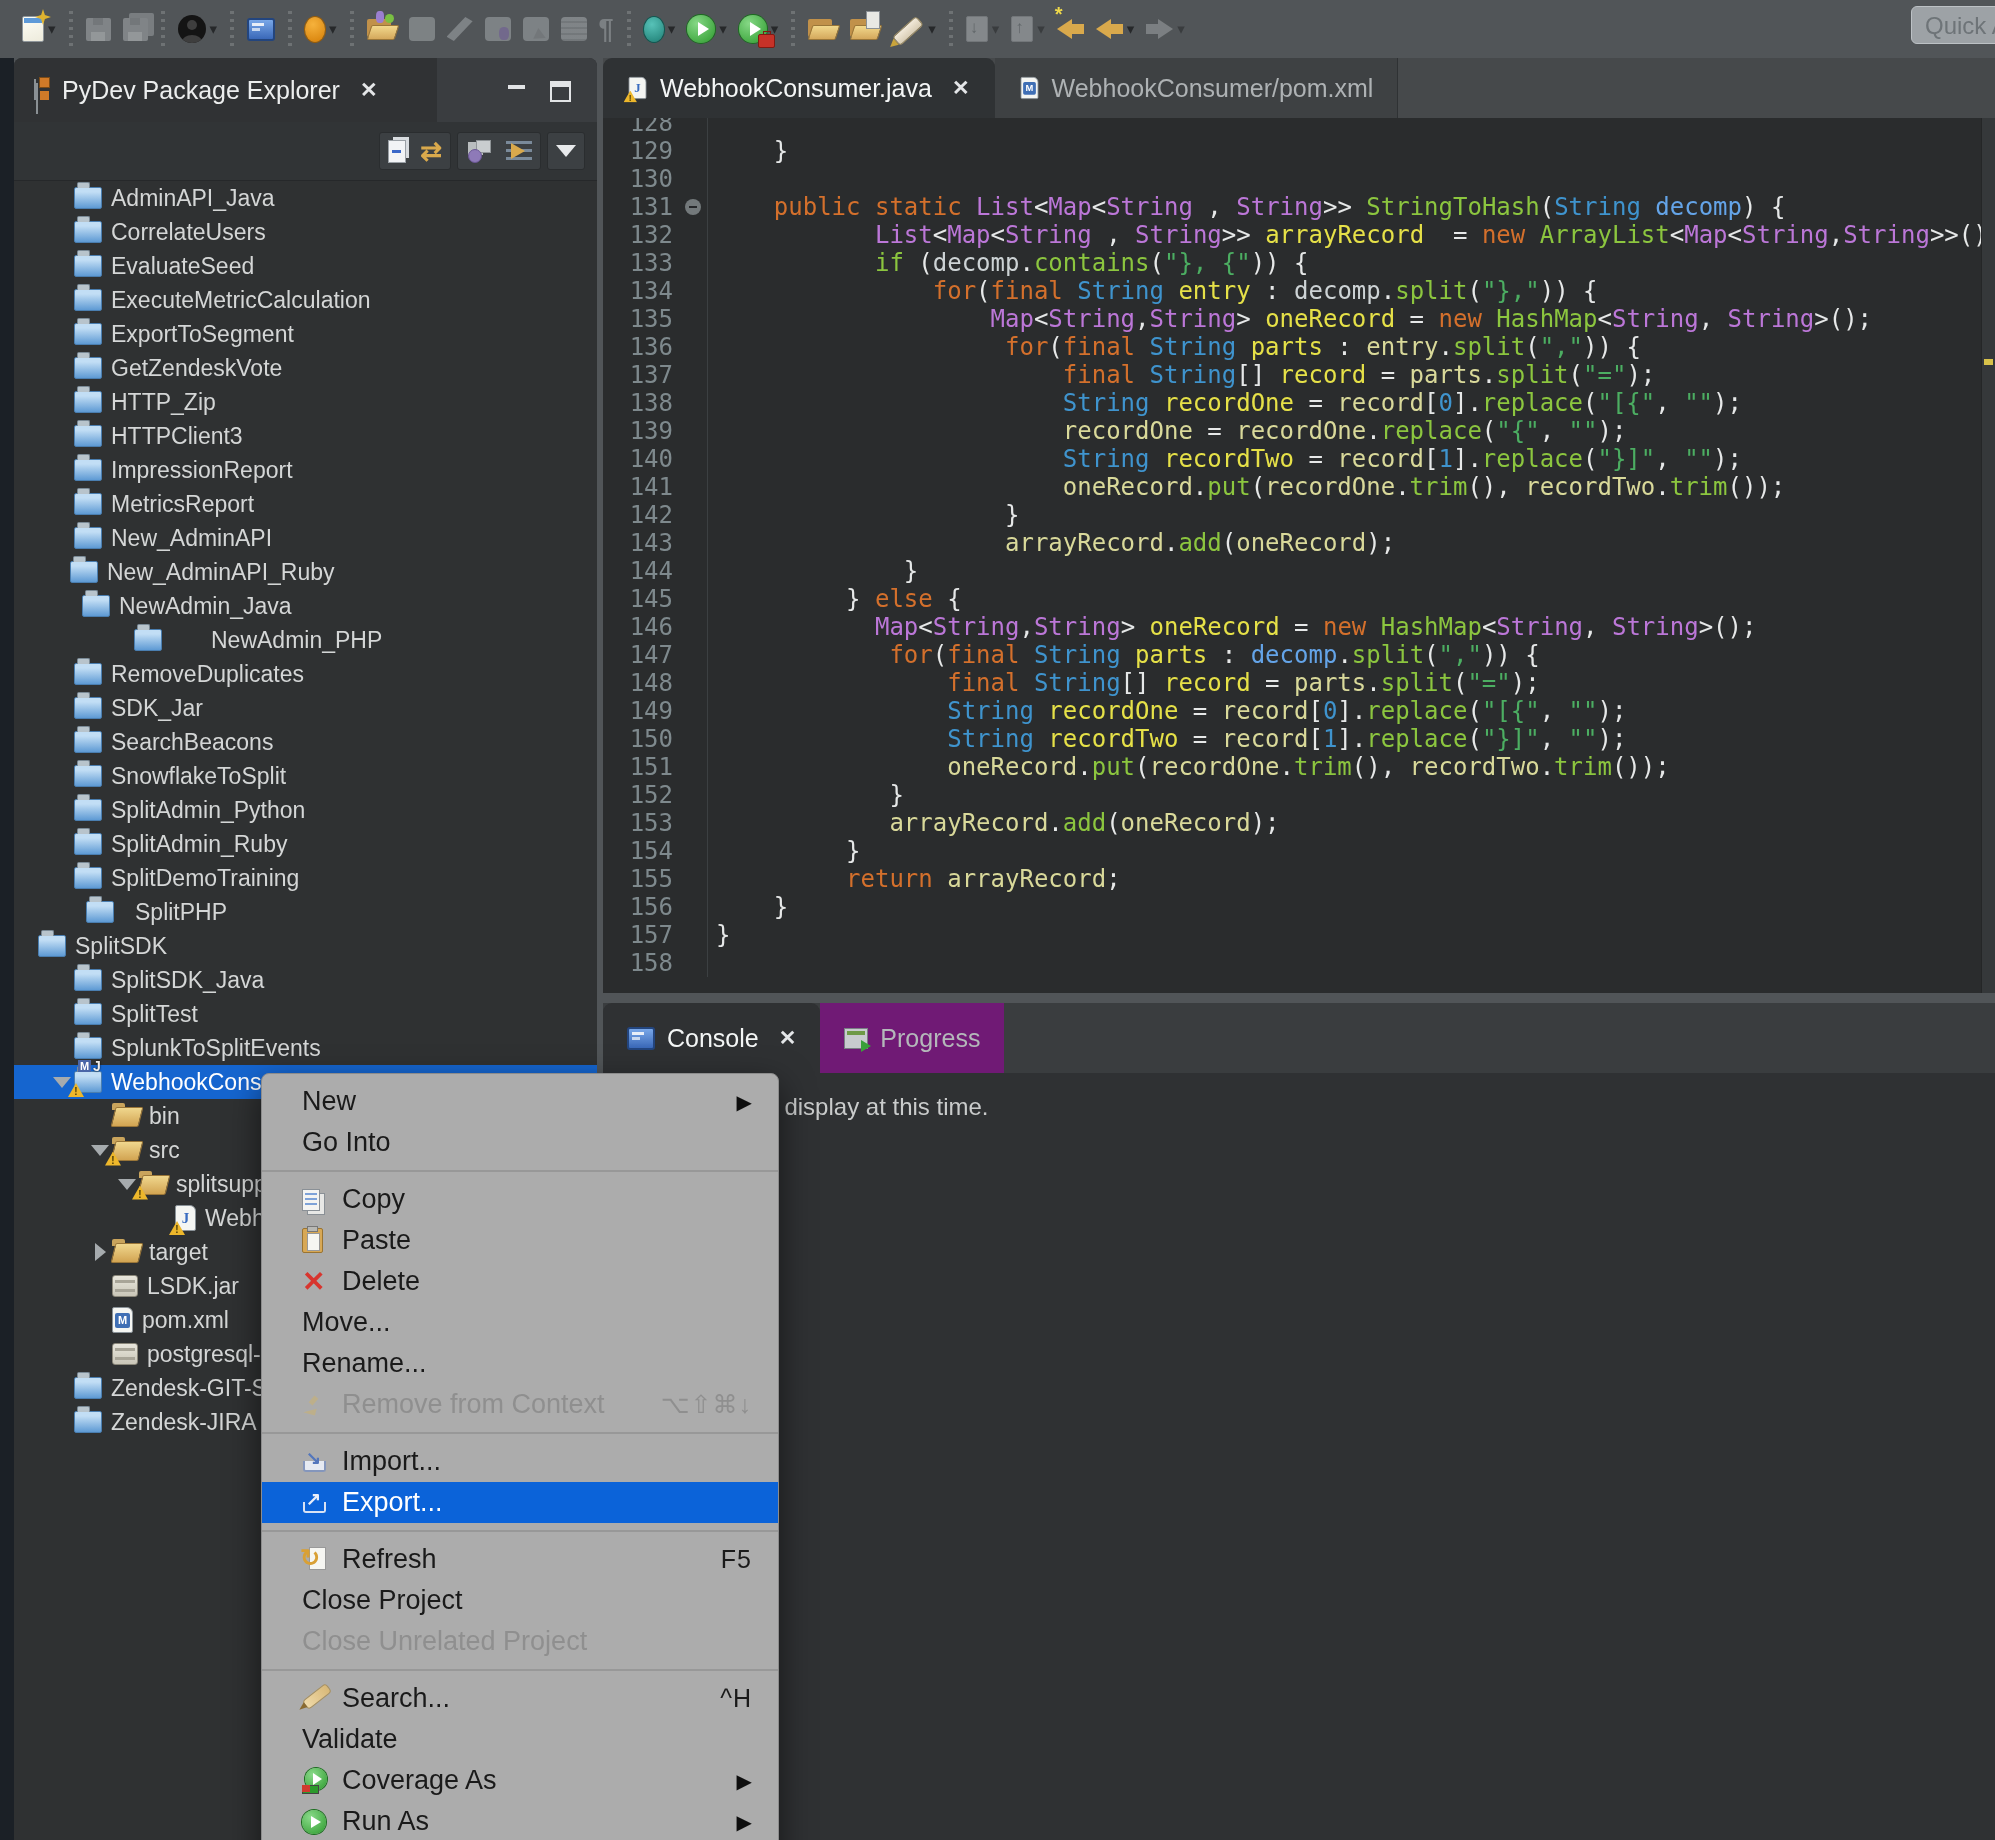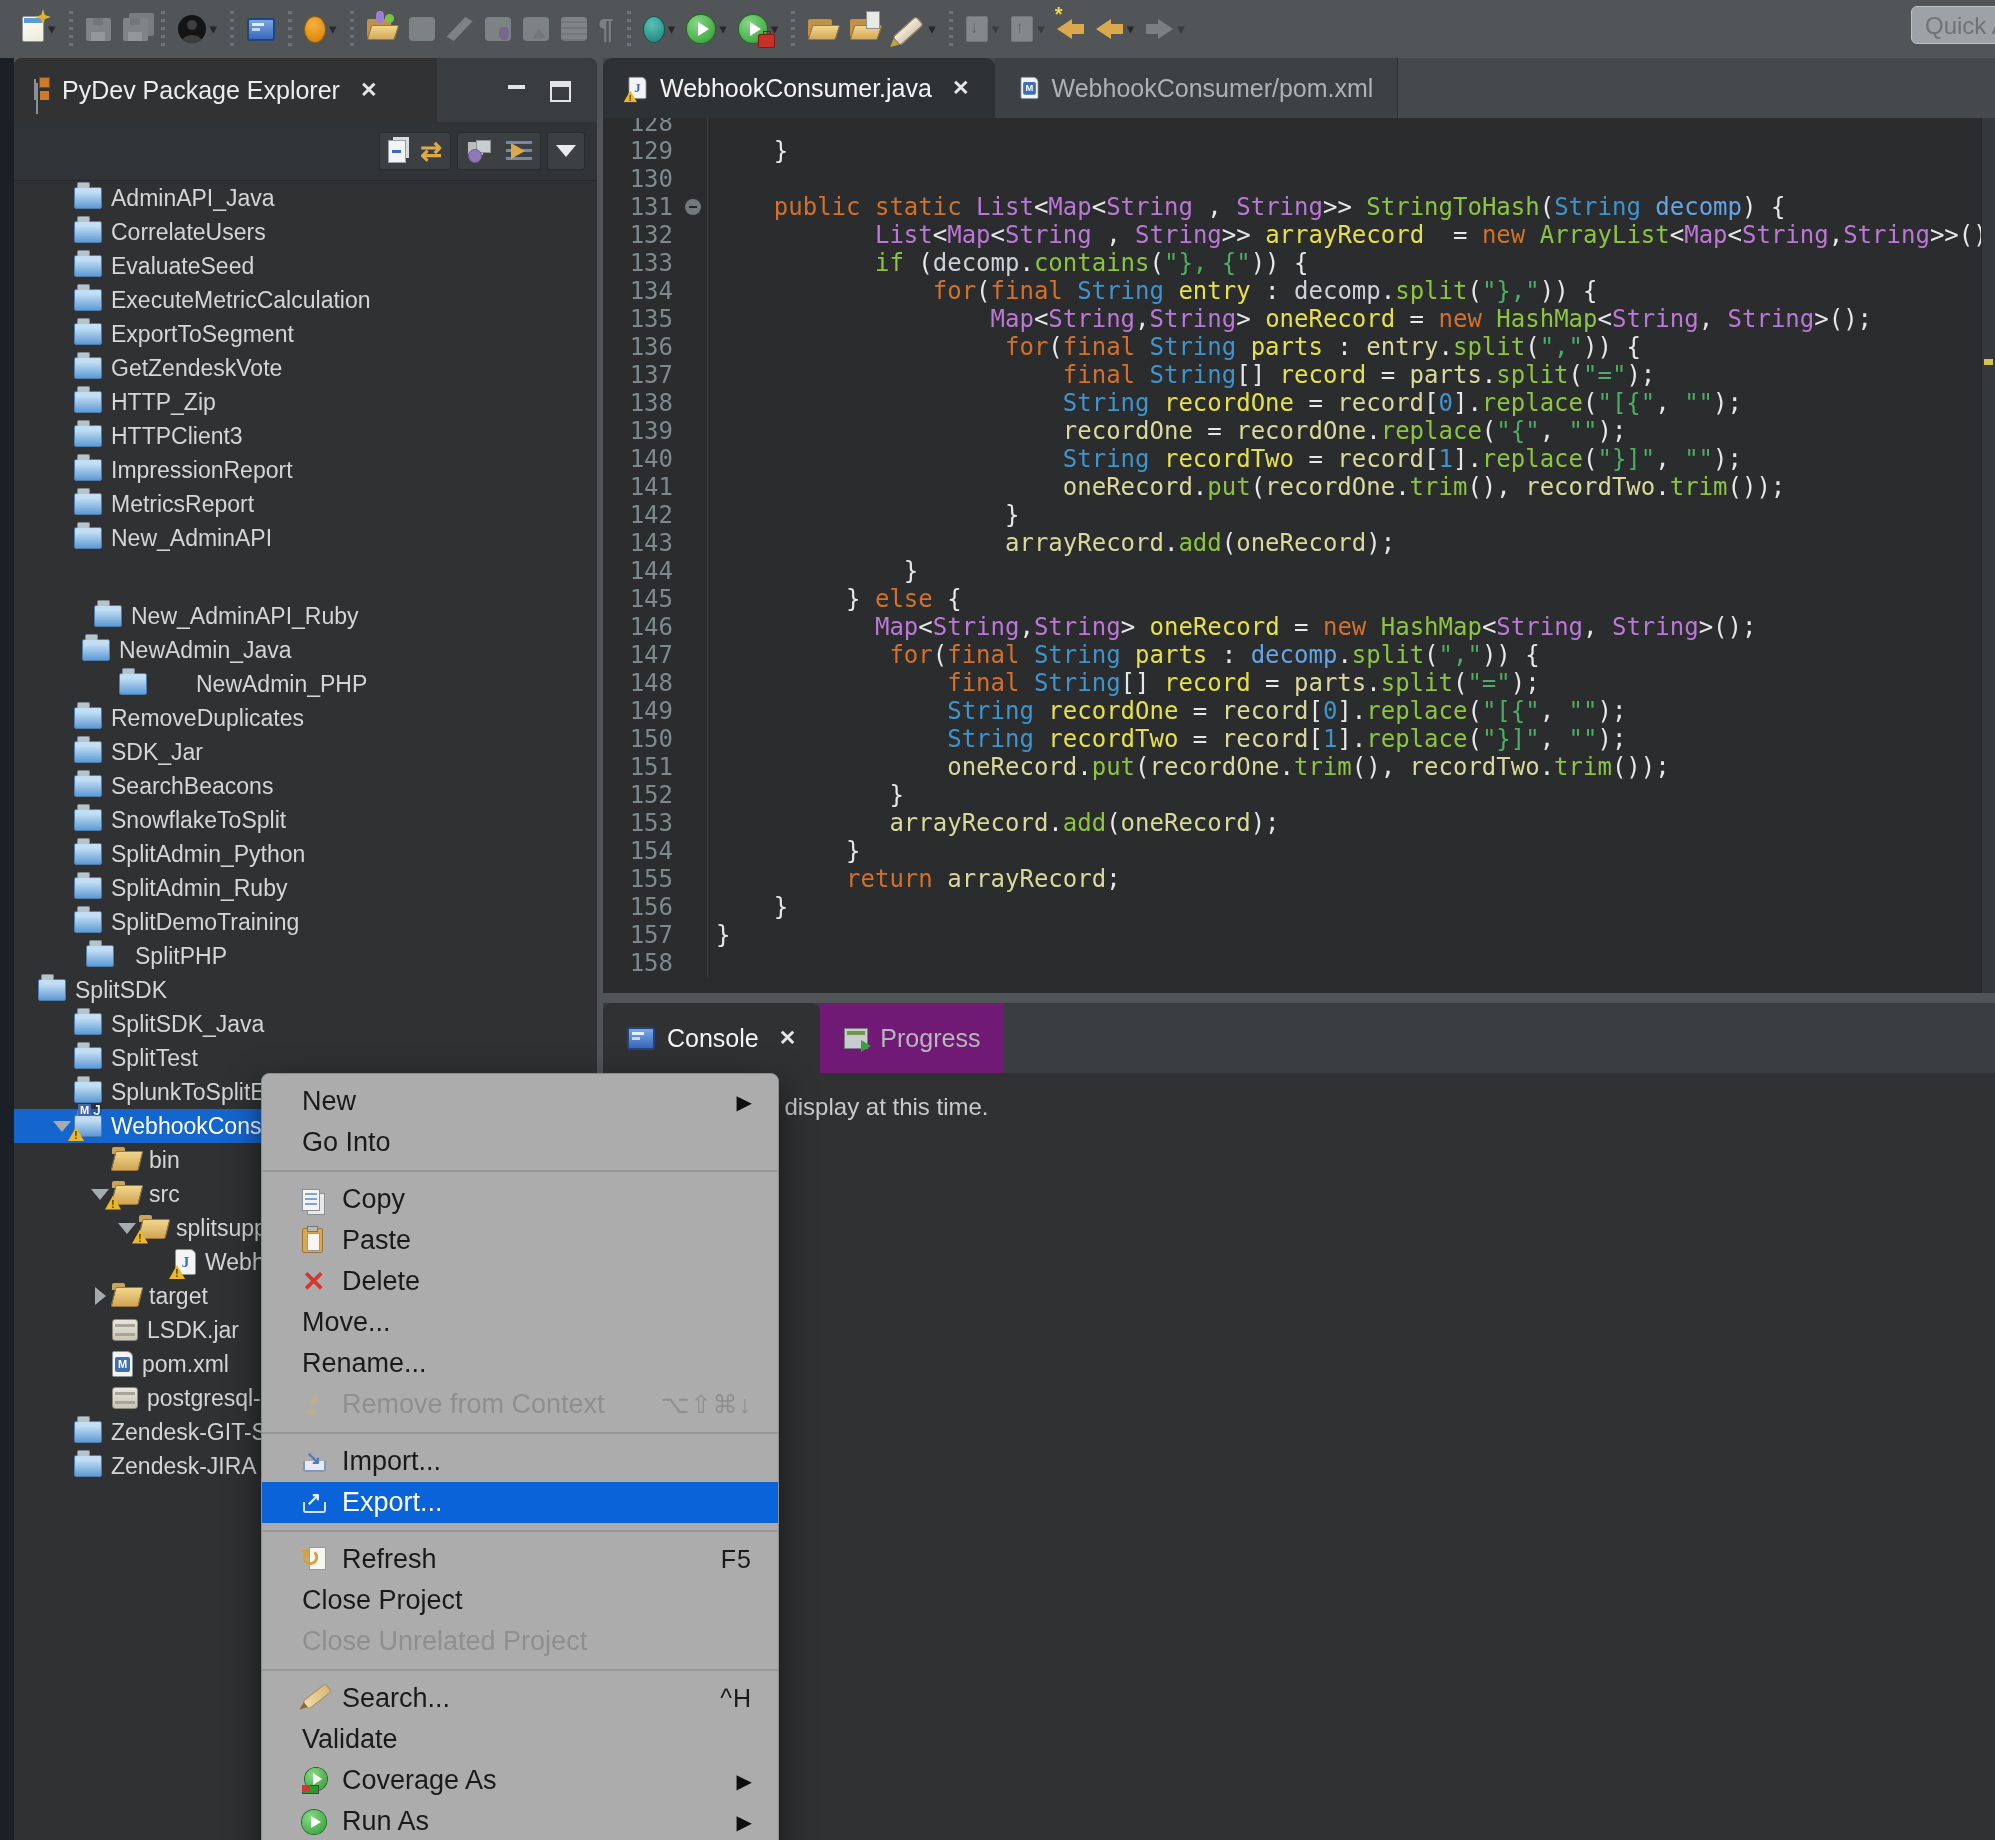--- a/index.html
+++ b/index.html
@@ -405,35 +405,35 @@
         </span>
         <span class="lbl">MetricsReport</span>
       </div>
       <div class="trow" style="padding-left: 36px;">
         <span class="tw"></span>
         <span class="tico">
           <span class="tfold"></span>
         </span>
         <span class="lbl">New_AdminAPI</span>
       </div>
-      <div class="trow" style="padding-left: 56px; margin-top: 44px;">
+      <div class="trow" style="padding-left: 32px;">
         <span class="tw"></span>
         <span class="tico">
           <span class="tfold"></span>
         </span>
         <span class="lbl">New_AdminAPI_Ruby</span>
       </div>
       <div class="trow" style="padding-left: 44px;">
         <span class="tw"></span>
         <span class="tico">
           <span class="tfold"></span>
         </span>
         <span class="lbl">NewAdmin_Java</span>
       </div>
-      <div class="trow" style="padding-left: 41px; gap: 40px;">
+      <div class="trow" style="padding-left: 56px; gap: 40px;">
         <span class="tw"></span>
         <span class="tico">
           <span class="tfold"></span>
         </span>
         <span class="lbl">NewAdmin_PHP</span>
       </div>
       <div class="trow" style="padding-left: 36px;">
         <span class="tw"></span>
         <span class="tico">
           <span class="tfold"></span>

